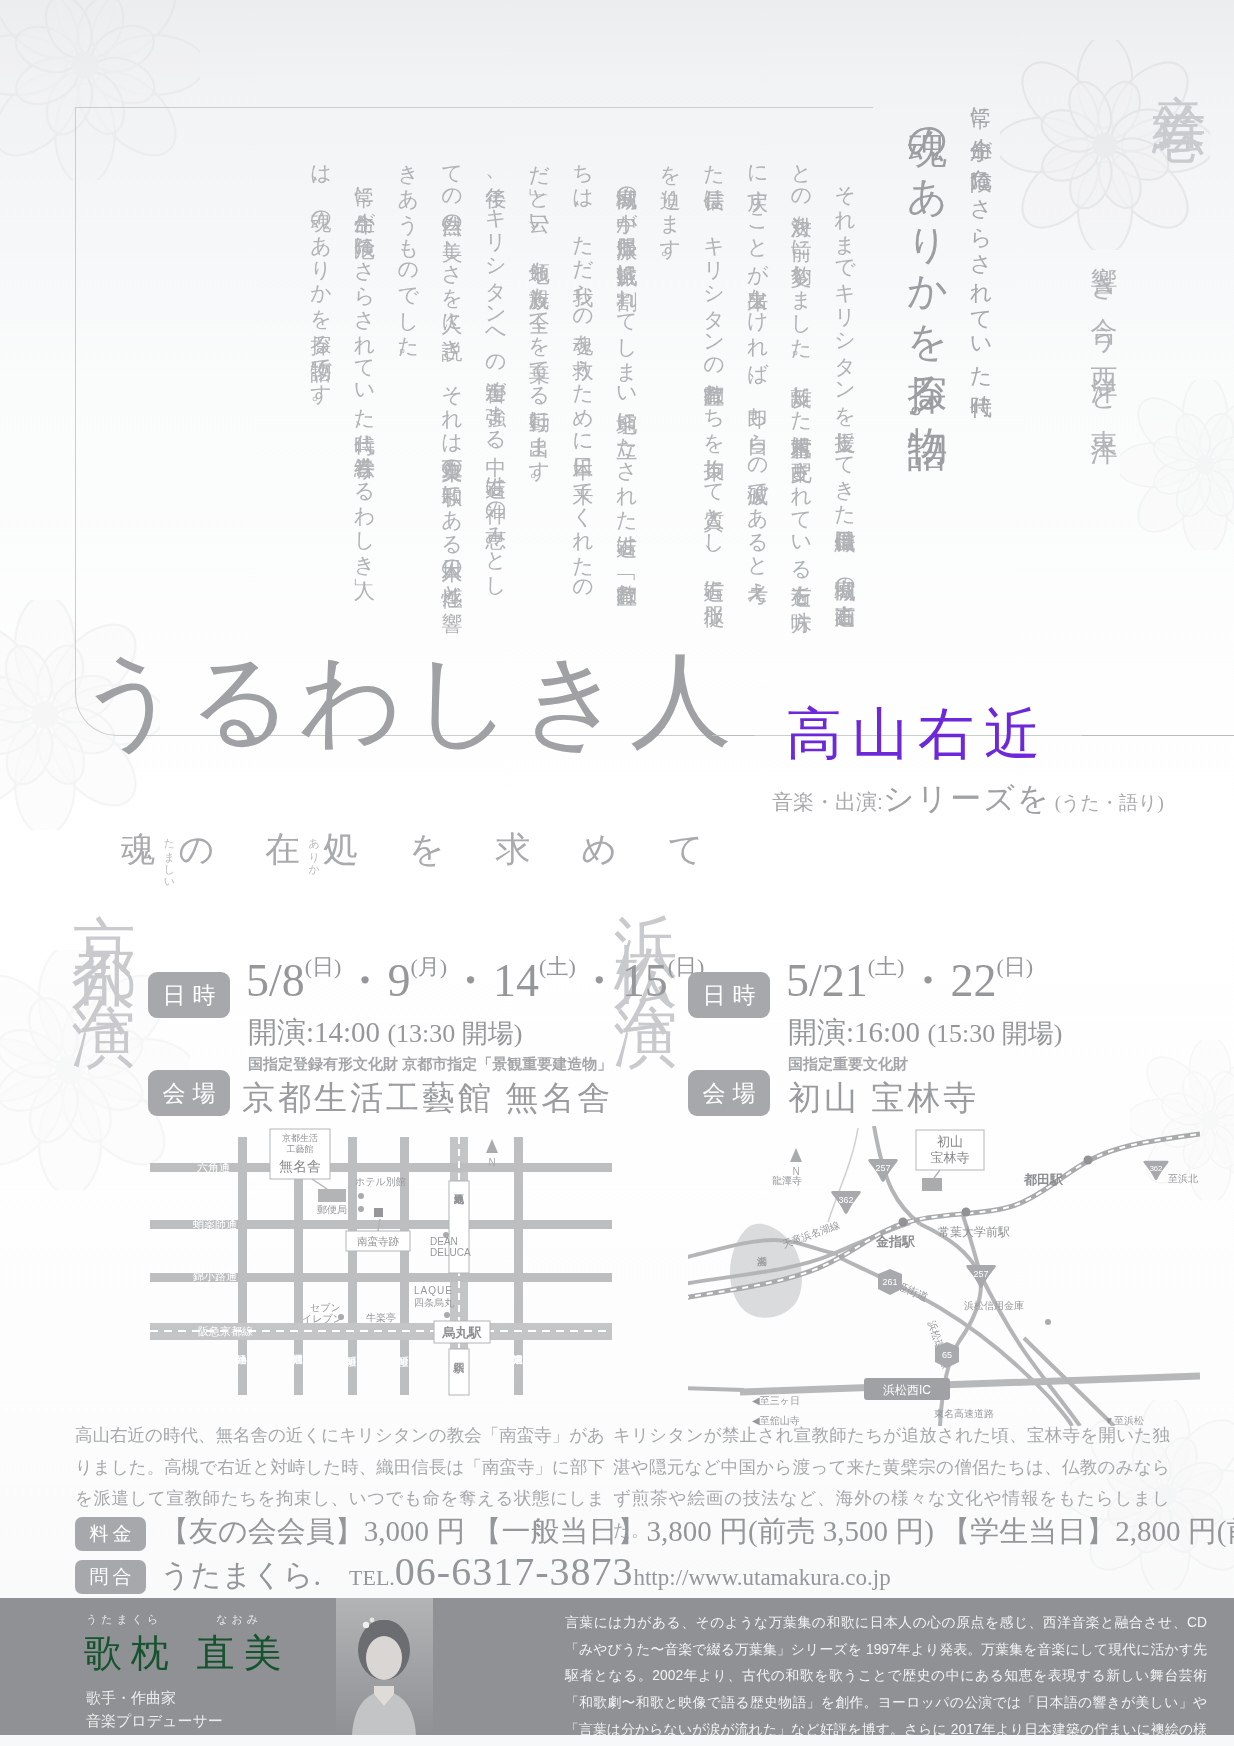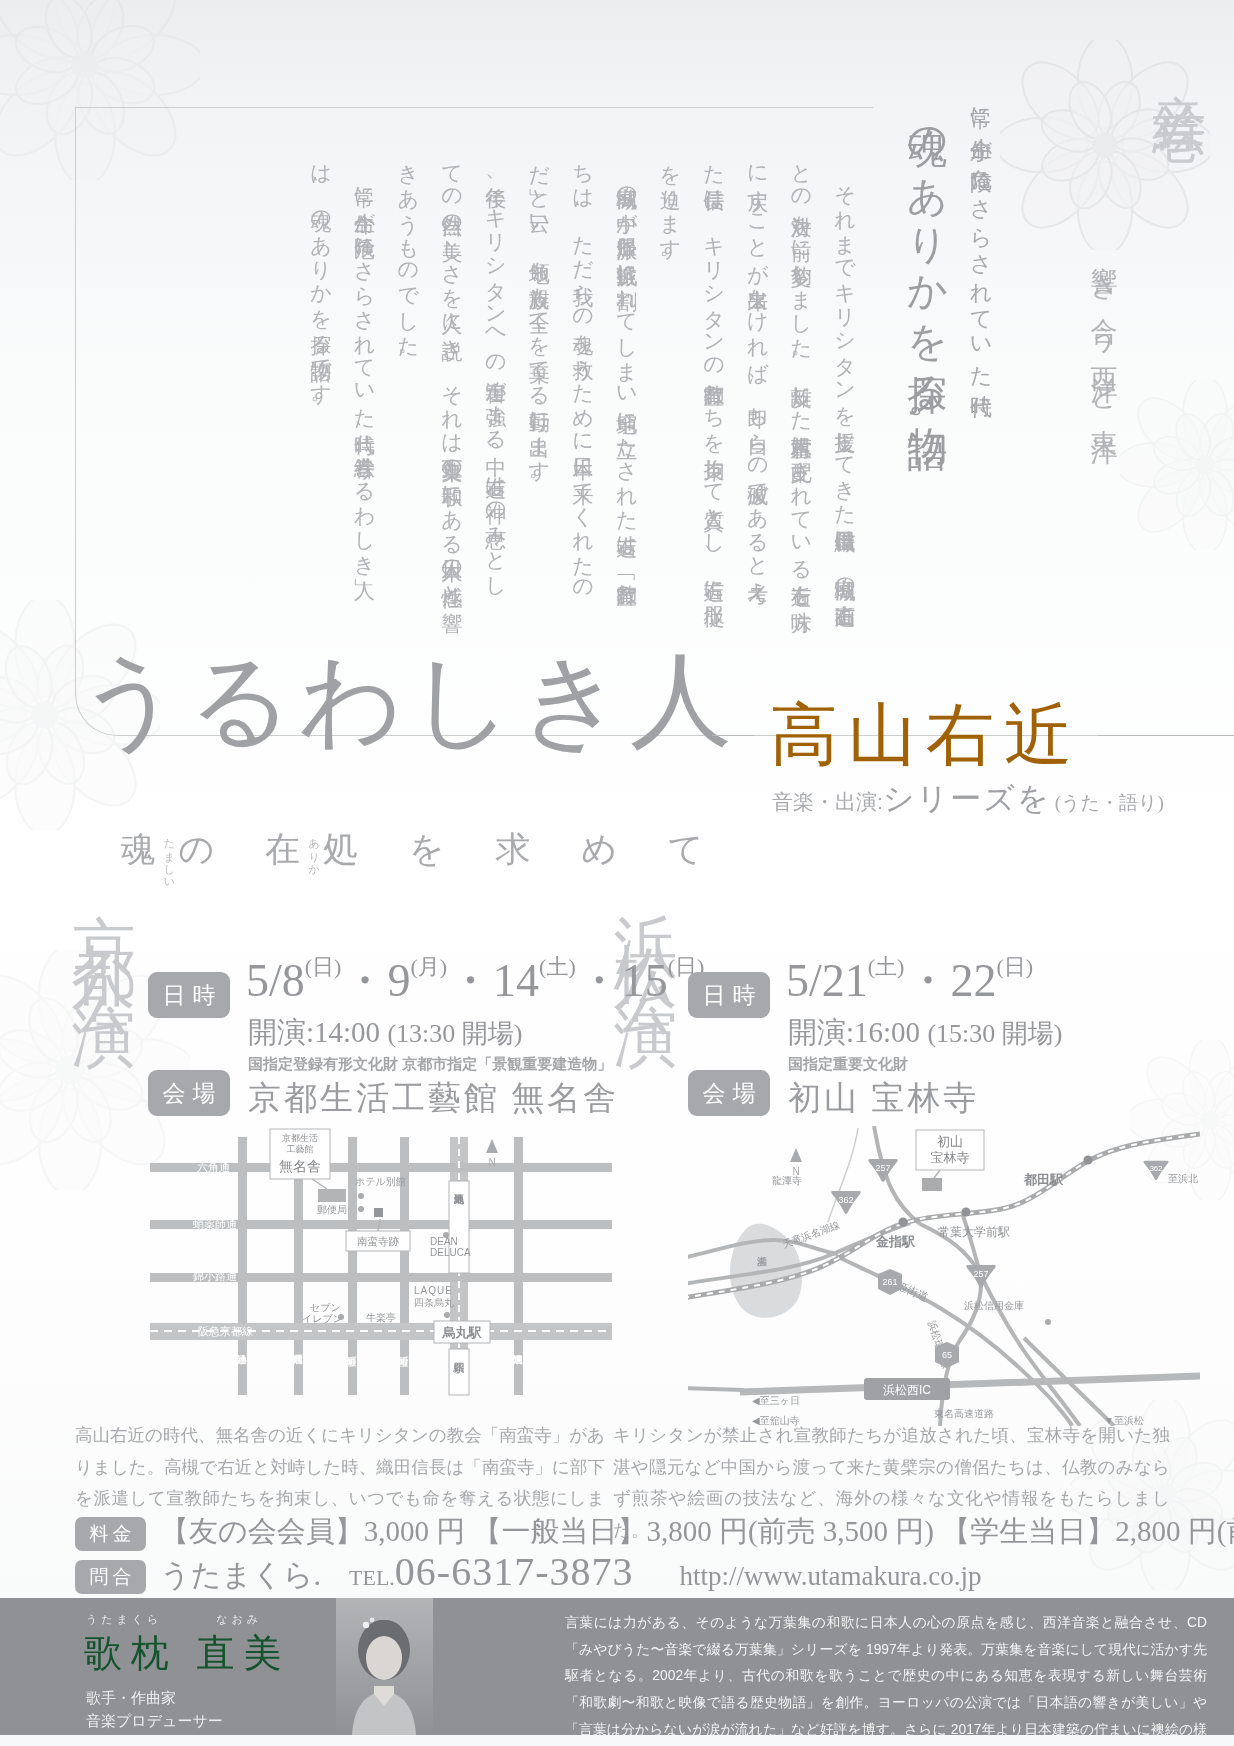--- a/index.html
+++ b/index.html
@@ -19,21 +19,21 @@
   .headline{left:900px;top:98px;font-size:40px;letter-spacing:3px;color:#9c9ea1;height:500px;}
   .story{right:368px;top:150px;height:452px;font-size:21px;line-height:2.08;letter-spacing:.5px;color:#b1b3b6;}
   .story p{margin:0;text-indent:21px;}
   .frame-l{left:75px;top:107px;width:1158px;height:628px;border-left:1px solid #cbcdcf;border-bottom:1px solid #cbcdcf;border-bottom-left-radius:42px;}
   .frame-t{left:75px;top:107px;width:798px;height:0;border-top:1px solid #cbcdcf;}
   
   .main-title{left:78px;top:640px;font-size:102px;line-height:1.2;letter-spacing:6px;color:#9fa1a4;white-space:nowrap;}
   .person-row{left:712px;top:700px;width:522px;height:70px;display:flex;align-items:center;}
   .person-row .dash{height:1px;background:#b9bbbd;width:42px;}
   .person-row .dash.grow{flex:1;}
-  .person{font-size:68px;letter-spacing:10px;color:#a16207;margin:0 16px;white-space:nowrap;}
+  .person{font-size:56px;letter-spacing:10px;color:#6d28d9;margin:0 32px;white-space:nowrap;}
   .subtitle{left:140px;top:826px;width:560px;display:flex;justify-content:center;align-items:flex-start;font-size:35px;letter-spacing:16px;word-spacing:10px;color:#a8aaad;white-space:nowrap;}
   .subtitle .rb{writing-mode:vertical-rl;font-size:11px;letter-spacing:1px;color:#b9bbbe;margin:4px 2px 0 -10px;}
   .credits{left:772px;top:778px;}
   .credit-row{display:flex;align-items:baseline;margin-bottom:12px;white-space:nowrap;}
   .c-role{font-size:21px;color:#a6a8ab;font-family:"Liberation Sans","DejaVu Sans",sans-serif;}
   .c-name{font-size:31px;color:#9fa1a4;letter-spacing:2px;}
   .c-note{font-size:19px;color:#a8aaad;margin-left:4px;}
   
   .sec-head{top:862px;height:430px;font-size:64px;letter-spacing:30px;color:#c8cacd;}
   .badge{width:82px;height:46px;background:#a6a8ab;color:#fff;border-radius:9px;display:flex;align-items:center;justify-content:center;font-size:23px;letter-spacing:7px;text-indent:7px;font-family:"Liberation Sans","DejaVu Sans",sans-serif;}
@@ -56,21 +56,21 @@
   .roadw{fill:none;stroke:#b6b8ba;stroke-width:7;}
   .thin{fill:none;stroke:#cdcfd1;stroke-width:1.5;}
   .rail1{fill:none;stroke:#a8aaac;stroke-width:5;}
   .rail2{fill:none;stroke:#ffffff;stroke-width:2;stroke-dasharray:6 6;}
   
   .price-text{font-size:29px;color:#94969a;white-space:nowrap;}
   .contact-row{display:flex;align-items:baseline;white-space:nowrap;color:#94969a;}
   .ct-name{font-size:30px;}
   .ct-tel-label{font-size:22px;margin-left:28px;}
   .ct-tel{font-size:40px;letter-spacing:1px;}
-  .ct-url{font-size:27px;margin-left:46px;}
+  .ct-url{font-size:23px;}
   
   .footer-band{left:0;top:1598px;width:1234px;height:137px;background:#8f9194;}
   .f-furi{left:86px;top:1612px;display:flex;gap:54px;font-size:11px;letter-spacing:4px;color:#e9eaeb;}
   .f-name{left:84px;top:1628px;font-size:38px;letter-spacing:9px;color:#14532d;}
   .f-titles{left:86px;top:1686px;font-size:15px;line-height:1.55;color:#ededee;}
   .f-bio{left:565px;top:1610px;width:642px;font-size:13.8px;line-height:1.93;color:#f4f4f5;text-align:justify;}
   .flower{position:absolute;pointer-events:none;}
 </style>
 </head>
 <body>
@@ -177,21 +177,21 @@
   <span class="dd">(土)</span>
   <span class="dn">・15</span>
   <span class="dd">(日)</span>
 </div>
 <div class="abs timeline" style="left:248px;top:1013px">
   <span class="tm">開演:14:00</span>
   <span class="ts">(13:30 開場)</span>
 </div>
 <div class="abs badge" style="left:148px;top:1070px">会場</div>
 <div class="abs vnote" style="left:248px;top:1055px">国指定登録有形文化財 京都市指定「景観重要建造物」</div>
-<div class="abs vname" style="left:248px;top:1076px">京都生活工藝館 無名舎</div>
+<div class="abs vname" style="left:242px;top:1076px">京都生活工藝館 無名舎</div>
 
 <svg class="abs" style="left:150px;top:1123px" width="462" height="292" viewBox="0 0 462 292">
   <g>
     <rect x="88" y="14" width="9" height="258" fill="#bcbec0"></rect>
     <rect x="144" y="14" width="9" height="258" fill="#bcbec0"></rect>
     <rect x="198" y="14" width="9" height="258" fill="#bcbec0"></rect>
     <rect x="250" y="14" width="9" height="258" fill="#bcbec0"></rect>
     <rect x="300" y="14" width="18" height="258" fill="#c3c5c7"></rect>
     <rect x="364" y="14" width="9" height="258" fill="#bcbec0"></rect>
     <rect x="0" y="40" width="462" height="9" fill="#bcbec0"></rect>

